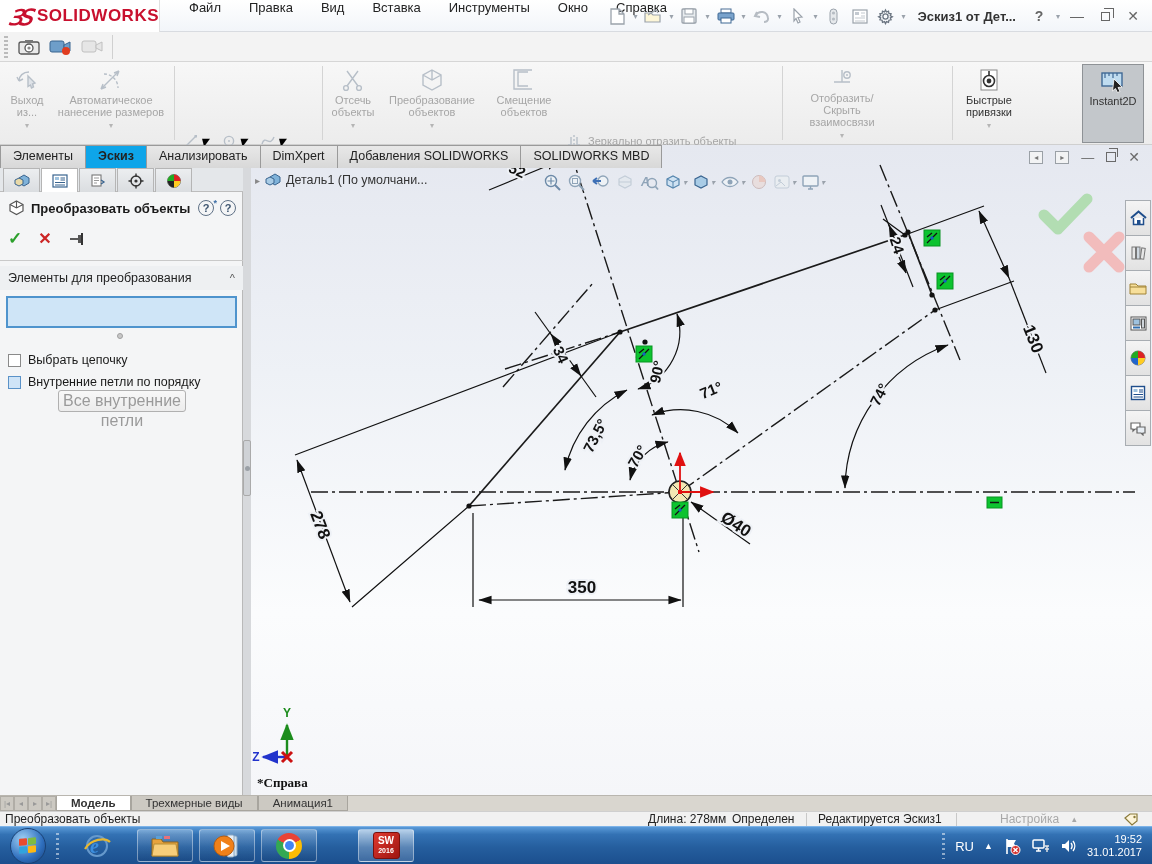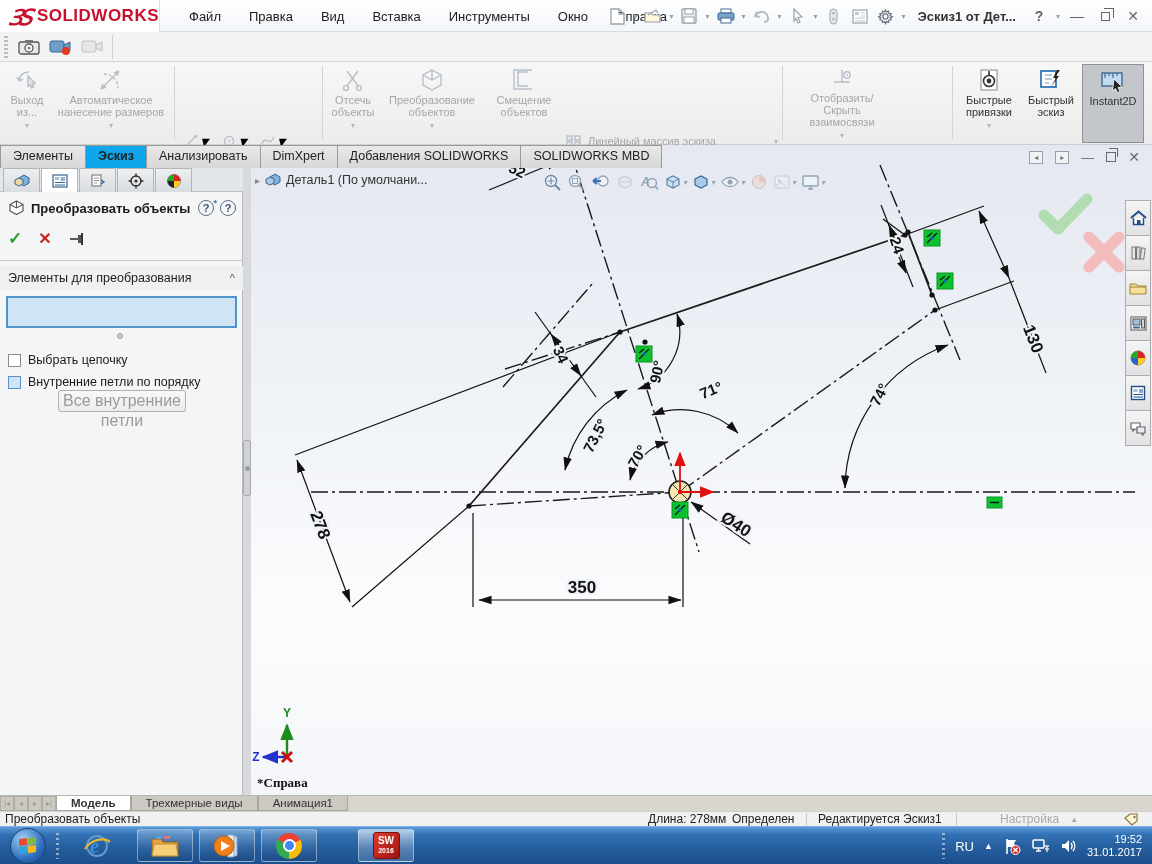--- a/index.html
+++ b/index.html
@@ -5,21 +5,21 @@
   * { margin:0; padding:0; box-sizing:border-box; }
   html,body { width:1152px; height:864px; overflow:hidden; font-family:"Liberation Sans",sans-serif; }
   #app { position:relative; width:1152px; height:864px; background:#f0f0f0; }
   .abs { position:absolute; }
 
   
   #titlebar { left:0; top:0; width:1152px; height:32px; background:linear-gradient(#ffffff,#f2f5f9); border-bottom:1px solid #d8dbe0; }
   #logo { left:0; top:0; width:160px; height:32px; background:#fff; border-right:1px solid #e0e0e0; display:flex; align-items:center; padding-left:10px; }
   .brand-glyph { font-style:italic; font-weight:bold; font-size:22px; color:#c8102e; letter-spacing:-2px; transform:skewX(-12deg); }
   .brand-text { font-size:17px; font-weight:bold; color:#c8102e; letter-spacing:.5px; margin-left:4px; }
-  .menu { top:0; height:32px; display:flex; align-items:center; left:175px; }
+  .menu { top:0; height:32px; display:flex; left:175px; }
   .menu span { font-size:13px; color:#222; padding:0 14px; cursor:default; }
   #qat { top:0; right:8px; height:32px; display:flex; align-items:center; gap:6px; }
   .qi { width:20px; height:20px; display:inline-flex; align-items:center; justify-content:center; }
   .drp { font-size:8px; color:#9aa2ab; }
   #doc-title { font-size:13px; font-weight:bold; color:#333; margin:0 6px; }
   .winbtn { font-size:14px; color:#666; width:22px; text-align:center; }
   #restore-btn span{ display:inline-block; width:9px; height:9px; border:1.5px solid #666; position:relative; }
   #restore-btn span:after{ content:""; position:absolute; left:2px; top:-5px; width:9px; height:9px; border:1.5px solid #666; border-bottom:none; border-left:none;}
 
   
@@ -353,20 +353,27 @@
     <div class="rbtn abs" style="left:486px;width:76px;">
       <svg class="ric gi" width="24" height="24" viewBox="0 0 24 24">
           <path d="M16,4 H6 V18 H16 M20,2 H2 V21 H20"></path>
         </svg>
       <span class="lbl">Смещение объектов</span>
     </div>
 
     <div class="abs" style="left:566px;top:66px;width:212px;">
       <div class="smallrow">
         <svg class="gi" width="16" height="14" viewBox="0 0 16 14">
+            <path d="M8,1 V13" stroke-dasharray="2 2"></path>
+            <path d="M5,3 V11 H2 M11,3 V11 H14"></path>
+          </svg>
+        <span>Зеркально отразить объекты</span>
+      </div>
+      <div class="smallrow">
+        <svg class="gi" width="16" height="14" viewBox="0 0 16 14">
             <rect x="1" y="2" width="5" height="4"></rect>
             <rect x="9" y="2" width="5" height="4"></rect>
             <rect x="1" y="8" width="5" height="4"></rect>
             <rect x="9" y="8" width="5" height="4"></rect>
           </svg>
         <span>Линейный массив эскиза</span>
         <span class="dd2">▾</span>
       </div>
       <div class="smallrow">
         <svg class="gi" width="16" height="14" viewBox="0 0 16 14">
@@ -393,28 +400,20 @@
 
     <div class="rbtn abs en" style="left:958px;width:62px;">
       <svg class="ric" width="24" height="24" viewBox="0 0 24 24" fill="none" stroke="#333" stroke-width="1.6">
           <rect x="4" y="2" width="16" height="20" fill="#fff" stroke="#888" stroke-width="1"></rect>
           <circle cx="12" cy="13" r="5.5"></circle>
           <circle cx="12" cy="13" r="1.6" fill="#333"></circle>
           <path d="M12,3 V7"></path>
         </svg>
       <span class="lbl">Быстрые привязки</span>
       <span class="dd">▾</span>
-    </div>
-    <div class="rbtn abs en" style="left:1024px;width:54px;">
-      <svg class="ric" width="24" height="24" viewBox="0 0 24 24">
-          <rect x="2" y="3" width="15" height="16" fill="#fff" stroke="#1a66b3" stroke-width="1.6"></rect>
-          <path d="M18,2 l-4,8 3,0 -5,9 8,-11 -3,0 4,-6 Z" fill="#222"></path>
-          <path d="M6,7 H13 M6,11 H13 M6,15 H10" stroke="#9fb8d0" stroke-width="1.4"></path>
-        </svg>
-      <span class="lbl">Быстрый эскиз</span>
     </div>
     <div class="rbtn abs en hl" style="left:1082px;width:62px;">
       <svg class="ric" width="26" height="24" viewBox="0 0 26 24">
           <rect x="2" y="4" width="20" height="13" fill="#bfdcf0" stroke="#3f6894" stroke-width="1.4"></rect>
           <path d="M5,4 V9 M9,4 V7 M13,4 V9 M17,4 V7" stroke="#3f6894" stroke-width="1.2"></path>
           <path d="M14,10 l8,8 -4,0.5 2,4 -2.5,1 -2,-4 -3,2.5 Z" fill="#222" stroke="#fff" stroke-width="0.8"></path>
         </svg>
       <span class="lbl">Instant2D</span>
     </div>
   </div>

